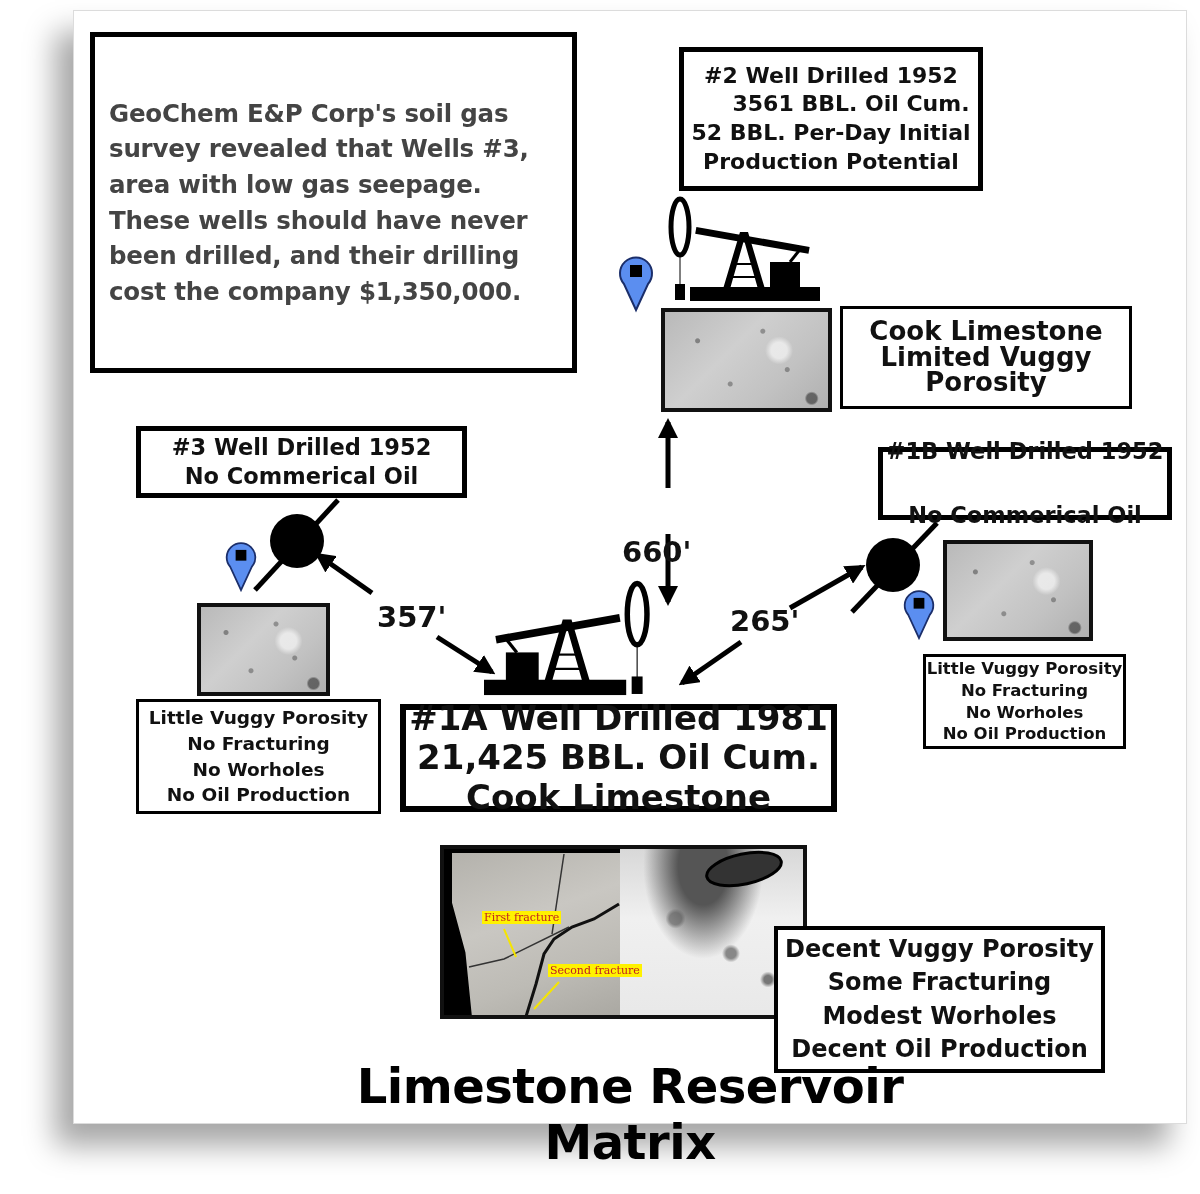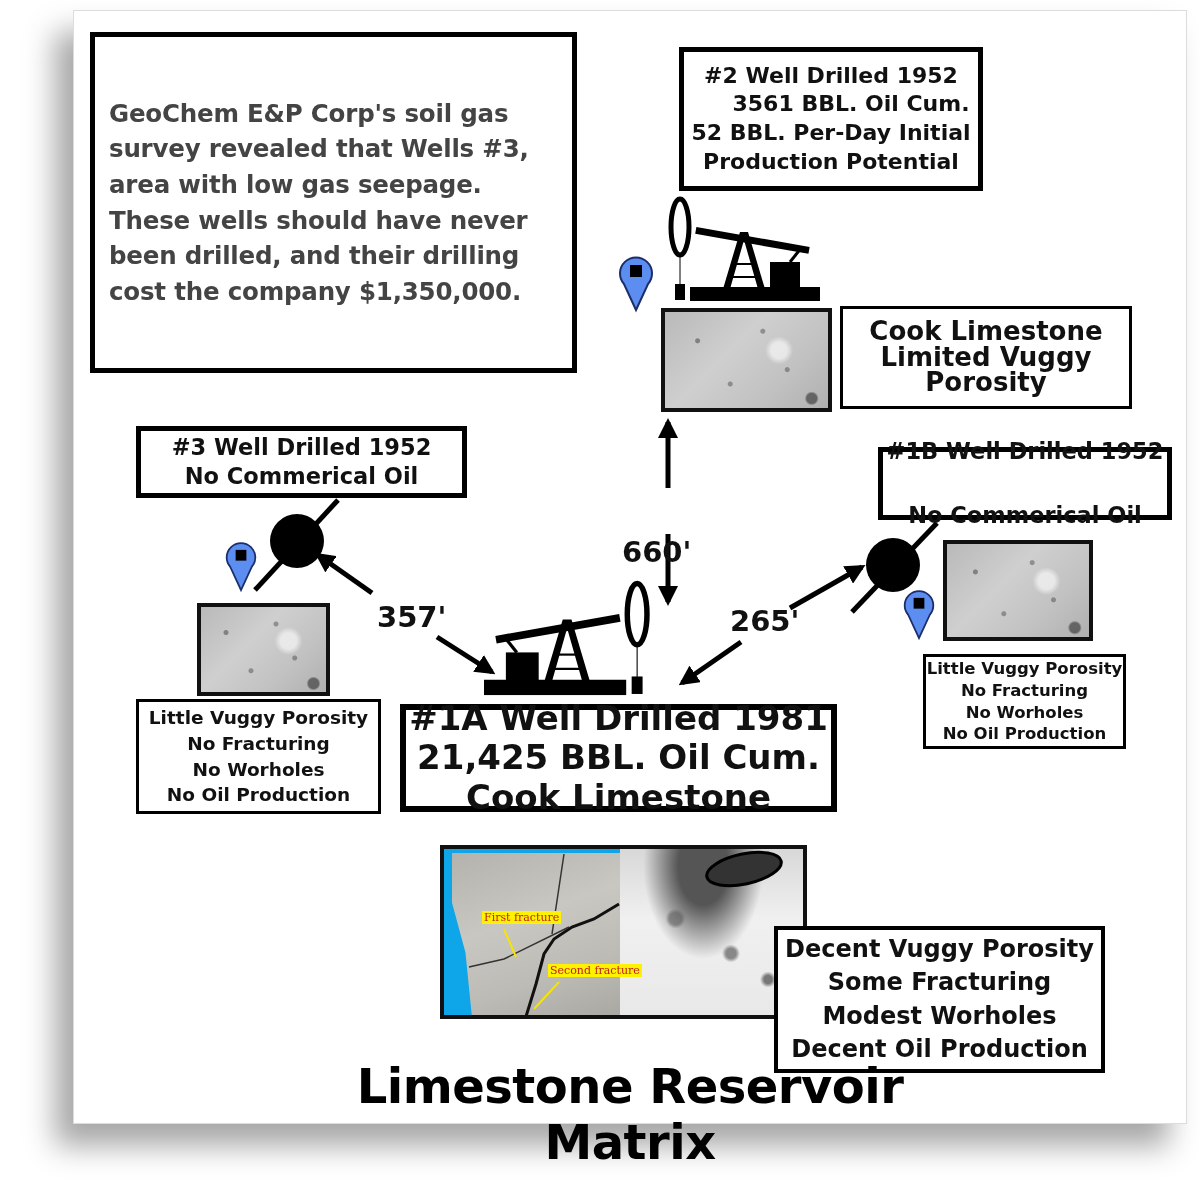--- a/index.html
+++ b/index.html
@@ -49,21 +49,21 @@
       radial-gradient(circle at 20% 30%, rgba(0,0,0,0.35) 0 2px, transparent 3px),
       radial-gradient(circle at 60% 20%, rgba(0,0,0,0.30) 0 2px, transparent 3px),
       radial-gradient(circle at 75% 60%, rgba(0,0,0,0.30) 0 2px, transparent 3px),
       radial-gradient(circle at 40% 75%, rgba(0,0,0,0.30) 0 2px, transparent 3px),
       radial-gradient(circle at 90% 90%, rgba(0,0,0,0.45) 0 5px, transparent 7px),
       radial-gradient(circle at 70% 40%, rgba(255,255,255,0.6) 0 8px, transparent 14px),
       linear-gradient(135deg, #b9b9b9, #cfcfcf 40%, #c2c2c2 70%, #b0b0b0);
   }
   .core {
     position:absolute; left:440px; top:845px; width:367px; height:174px;
-    box-sizing:border-box; border:4px solid #111; background:#0ea5e9; overflow:hidden;
+    box-sizing:border-box; border:4px solid #111; background:#000000; overflow:hidden;
   }
   .core-left {
     position:absolute; left:8px; top:4px; width:168px; height:166px;
     background:linear-gradient(160deg,#b4b2ac,#c9c7c2 40%,#bdbbb5 70%,#a9a7a1);
     clip-path: polygon(0 0, 100% 0, 100% 100%, 12% 100%, 8% 60%, 0 30%);
   }
   .core-right {
     position:absolute; left:176px; top:0; width:185px; height:174px;
     background:
       radial-gradient(ellipse at 45% 10%, #555 0 25px, transparent 60px),

